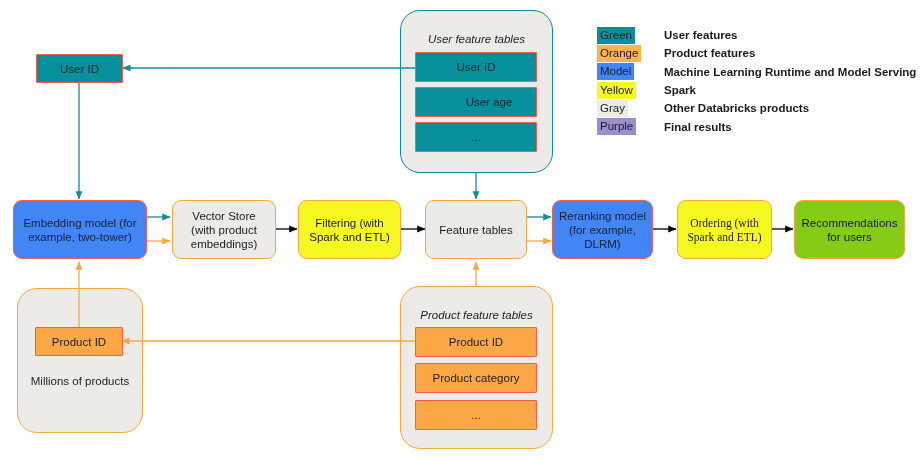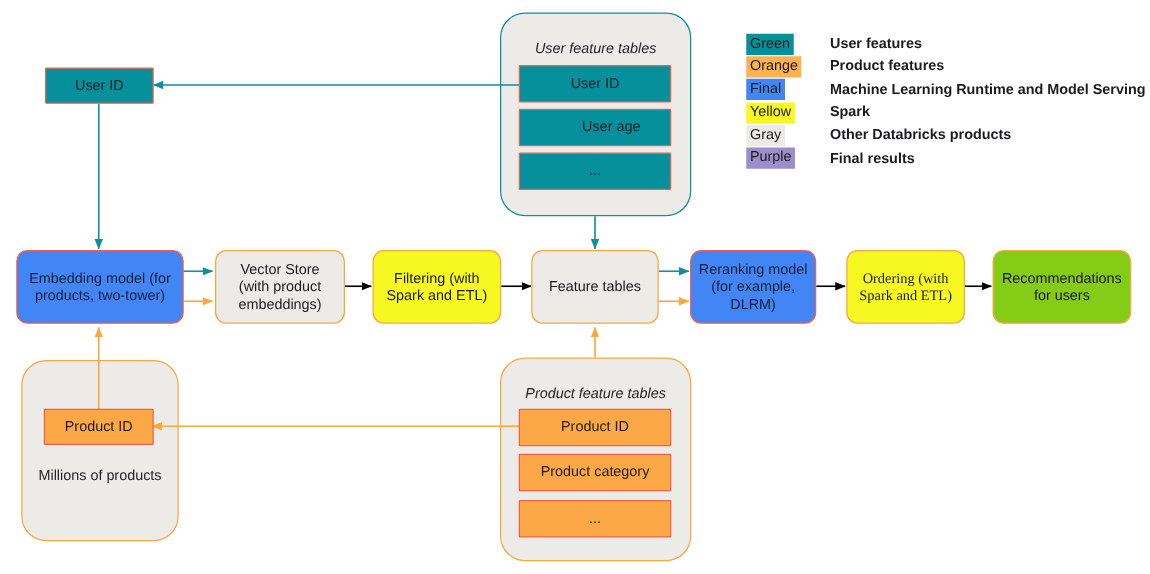--- a/index.html
+++ b/index.html
@@ -121,21 +121,21 @@
       <path d="M653,229 L676,229" stroke="#000000" marker-end="url(#ah-black)"></path>
 
       <path d="M772,229 L793,229" stroke="#000000" marker-end="url(#ah-black)"></path>
 
       <path d="M122,341 L447,341" stroke="#f7a83f" marker-start="url(#ah-orange-rev)" marker-end="url(#ah-orange)"></path>
     </g>
   </svg>
 
   <div class="node sharp f-teal s-red" style="left:36px;top:54px;width:87px;height:29px;">User ID</div>
 
-  <div class="node rounded f-blue s-red" style="left:13px;top:200px;width:134px;height:59px;">Embedding model (for products, two-tower)</div>
+  <div class="node rounded f-blue s-red" style="left:13px;top:200px;width:134px;height:59px;">Embedding model (for example, two-tower)</div>
 
   <div class="node rounded f-gray s-orange" style="left:172px;top:200px;width:104px;height:59px;">Vector Store (with product embeddings)</div>
 
   <div class="node rounded f-yellow s-orange" style="left:298px;top:200px;width:103px;height:59px;">Filtering (with Spark and ETL)</div>
 
   <div class="node rounded f-gray s-orange" style="left:425px;top:200px;width:102px;height:59px;">Feature tables</div>
 
   <div class="node rounded f-blue s-red" style="left:552px;top:200px;width:101px;height:59px;">Reranking model (for example, DLRM)</div>
 
   <div class="node rounded f-yellow s-orange" style="left:677px;top:200px;width:95px;height:59px;font-family:Liberation Serif, serif;">Ordering (with Spark and ETL)</div>
@@ -160,21 +160,21 @@
       <span class="leg-desc">User features</span>
     </div>
     <div class="leg-row">
       <span class="leg-chip-wrap">
           <span class="leg-chip c-orange">Orange</span>
         </span>
       <span class="leg-desc">Product features</span>
     </div>
     <div class="leg-row">
       <span class="leg-chip-wrap">
-          <span class="leg-chip c-blue">Final</span>
+          <span class="leg-chip c-blue">Model</span>
         </span>
       <span class="leg-desc">Machine Learning Runtime and Model Serving</span>
     </div>
     <div class="leg-row">
       <span class="leg-chip-wrap">
           <span class="leg-chip c-yellow">Yellow</span>
         </span>
       <span class="leg-desc">Spark</span>
     </div>
     <div class="leg-row">

